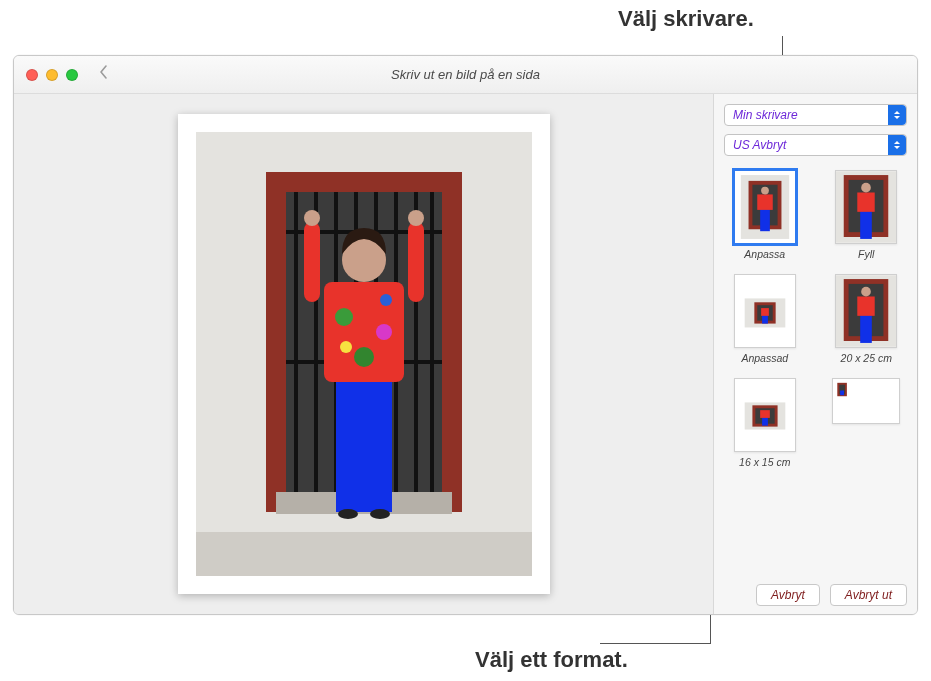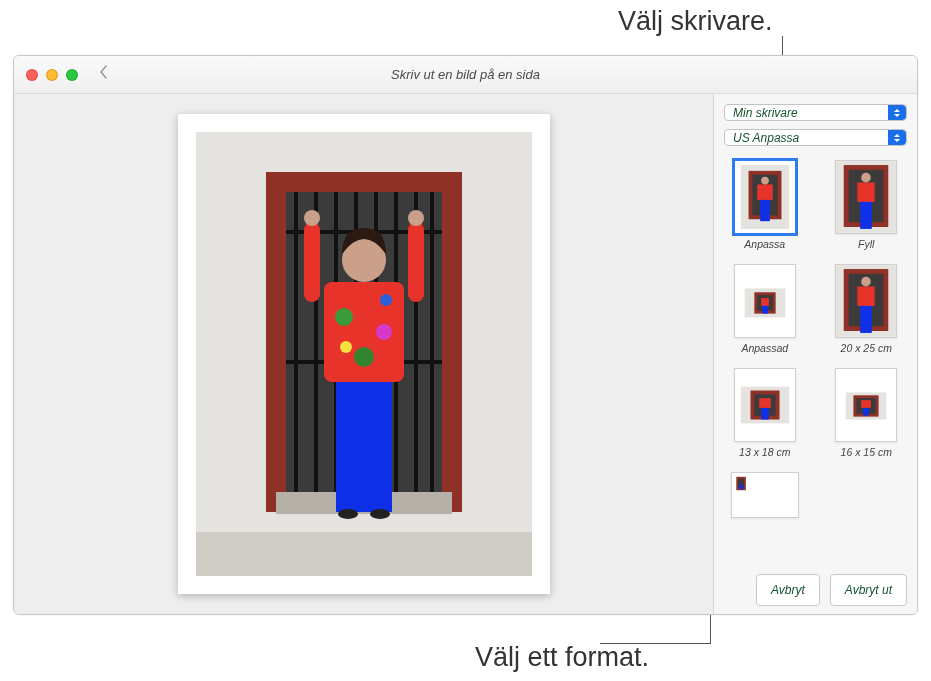--- a/index.html
+++ b/index.html
@@ -7,23 +7,23 @@
     font-family: -apple-system, "Helvetica Neue", Arial, sans-serif;
     font-size: 13px;
     color: #333;
     background: #fff;
     width: 931px;
     height: 681px;
     position: relative;
   }
   .callout {
     position: absolute;
-    font-size: 27px;
+    font-size: 22px;
     color: #333;
-    font-weight: 400;
+    font-weight: 700;
   }
   .callout-top { top: 6px; left: 618px; }
   .callout-bottom { bottom: 8px; left: 475px; }
   .callout-line {
     position: absolute;
     background: #555;
   }
   .line-top-v { left: 782px; top: 36px; width: 1px; height: 79px; }
   .line-bottom-h { left: 600px; top: 643px; width: 110px; height: 1px; }
   .line-bottom-v { left: 710px; top: 390px; width: 1px; height: 254px; }
@@ -97,21 +97,21 @@
   .select {
     position: relative;
     height: 22px;
     background: #fff;
     border: 1px solid #c3c3c3;
     border-radius: 4px;
     font-size: 12px;
     display: flex;
     align-items: center;
     padding: 0 22px 0 8px;
-    color: #14532d;
+    color: #6d28d9;
   }
   .select .end {
     position: absolute;
     right: 0; top: 0; bottom: 0;
     width: 18px;
     background: #1a6fe8;
     border-radius: 0 4px 4px 0;
     display: flex; flex-direction: column;
     align-items: center; justify-content: center;
   }
@@ -143,28 +143,28 @@
     box-shadow: 0 1px 2px rgba(0,0,0,0.08);
   }
   .fmt.selected .thumb { outline: 3px solid #2f7bf0; outline-offset: -1px; }
   .fmt.last .thumb { height: 46px; width: 68px; }
 
   .button-row {
     display: flex; gap: 10px; justify-content: flex-end;
     padding-top: 4px;
   }
   .btn {
-    height: 32px;
+    height: 22px;
     padding: 0 14px;
     font-size: 12px;
     background: #fff;
     border: 1px solid #c8c8c8;
     border-radius: 4px;
     display: flex; align-items: center; justify-content: center;
-    color: #14532d;
+    color: #7f1d1d;
     margin-top: 38px;
   }
 
   
   .photo-svg { width:100%; height:100%; display:block; }
 </style>
 </head>
 <body>
 
 <div class="callout callout-top">Välj skrivare.</div>
@@ -242,21 +242,21 @@
 
     <div class="sidebar">
       <div class="select">
         <span>Min skrivare</span>
         <span class="end">
             <span class="chev up"></span>
             <span class="chev down"></span>
           </span>
       </div>
       <div class="select">
-        <span>US Anpassa</span>
+        <span>US Avbryt</span>
         <span class="end">
             <span class="chev up"></span>
             <span class="chev down"></span>
           </span>
       </div>
 
       <div class="format-grid">
 
         <div class="fmt selected">
           <div class="thumb">
@@ -308,33 +308,20 @@
                 <rect x="8" y="4" width="46" height="64" fill="#8f3126"></rect>
                 <rect x="13" y="9" width="36" height="54" fill="#3b3b3b"></rect>
                 <rect x="25" y="38" width="12" height="32" fill="#1030e8"></rect>
                 <rect x="22" y="22" width="18" height="20" fill="#e8332b"></rect>
                 <circle cx="31" cy="17" r="5" fill="#caa08a"></circle>
               </svg>
           </div>
           <span>20 x 25 cm</span>
         </div>
 
-        <div class="fmt">
-          <div class="thumb">
-            <svg class="photo-svg" viewBox="0 0 62 74">
-                <rect width="62" height="74" fill="#fff"></rect>
-                <rect x="6" y="18" width="50" height="38" fill="#e4e3df"></rect>
-                <rect x="16" y="22" width="30" height="30" fill="#8f3126"></rect>
-                <rect x="20" y="26" width="22" height="22" fill="#3b3b3b"></rect>
-                <rect x="27" y="38" width="8" height="14" fill="#1030e8"></rect>
-                <rect x="25" y="30" width="12" height="10" fill="#e8332b"></rect>
-              </svg>
-          </div>
-          <span>13 x 18 cm</span>
-        </div>
 
         <div class="fmt">
           <div class="thumb">
             <svg class="photo-svg" viewBox="0 0 62 74">
                 <rect width="62" height="74" fill="#fff"></rect>
                 <rect x="10" y="24" width="42" height="28" fill="#e4e3df"></rect>
                 <rect x="18" y="27" width="26" height="22" fill="#8f3126"></rect>
                 <rect x="21" y="30" width="20" height="16" fill="#3b3b3b"></rect>
                 <rect x="28" y="38" width="6" height="10" fill="#1030e8"></rect>
                 <rect x="26" y="32" width="10" height="8" fill="#e8332b"></rect>

